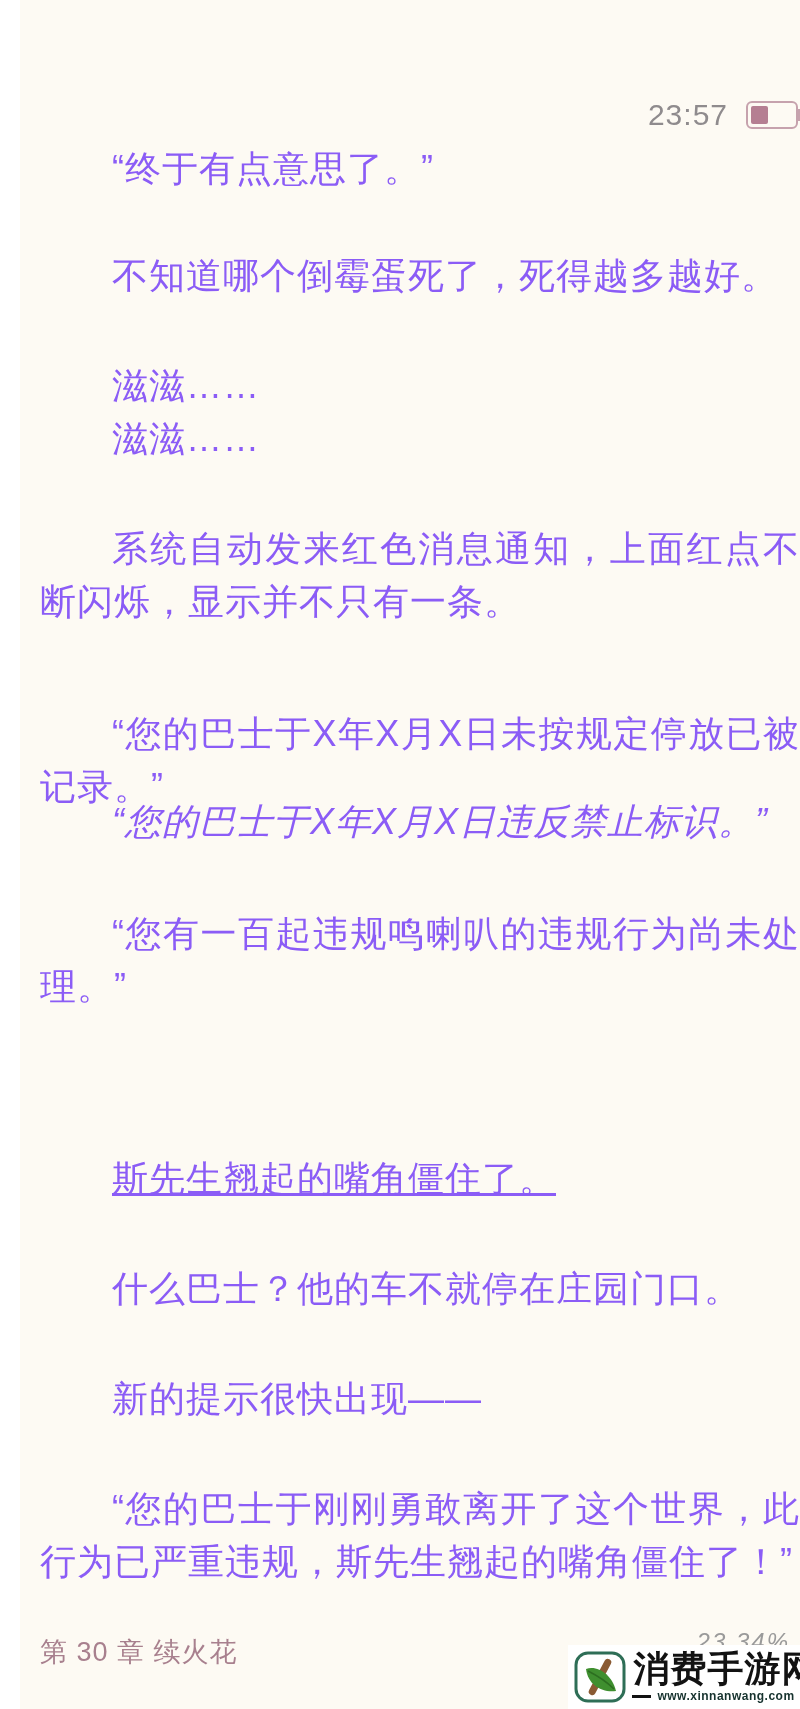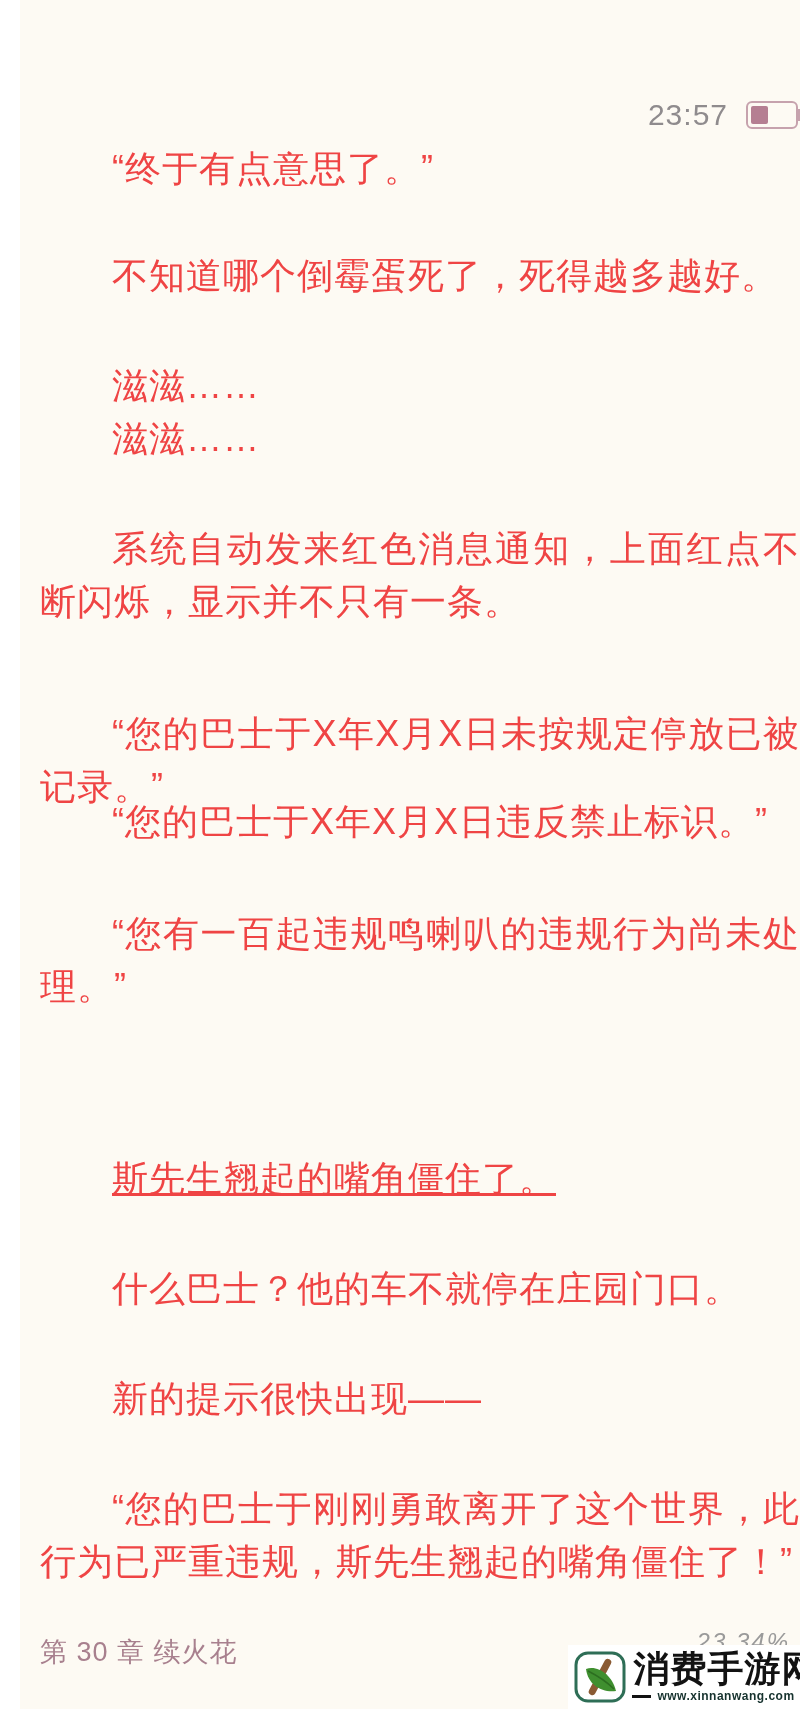--- a/index.html
+++ b/index.html
@@ -29,25 +29,25 @@
     background:#b57f92;border-radius:2px;
   }
   .battery .nub{
     position:absolute;right:-7px;top:6px;width:5px;height:12px;
     background:#c6a2ad;border-radius:0 3px 3px 0;
   }
   
   .para{
     position:absolute;left:20px;right:20px;
     font-size:36px;line-height:53px;letter-spacing:1px;
-    color:#ef4444;text-indent:2em;
+    color:#8b5cf6;text-indent:2em;
     text-align:justify;
   }
   .p0{top:142px;}  .p1{top:249px;}  .p2{top:359px;}  .p3{top:412px;}
-  .p4{top:522px;}  .p5{top:707px;}  .p6{top:795px;}  .p7{top:907px;}
+  .p4{top:522px;}  .p5{top:707px;}  .p6{top:795px;font-style:italic;}  .p7{top:907px;}
   .p8{top:1152px;text-decoration:underline;} .p9{top:1262px;} .p10{top:1372px;} .p11{top:1482px;}
   
   .chapter{
     position:absolute;left:20px;top:1634px;
     font-size:27px;color:#a8808e;letter-spacing:1px;
   }
   .progress{
     position:absolute;right:30px;top:1628px;
     font-size:24px;color:#9a9a9a;letter-spacing:2px;font-style:italic;
   }

